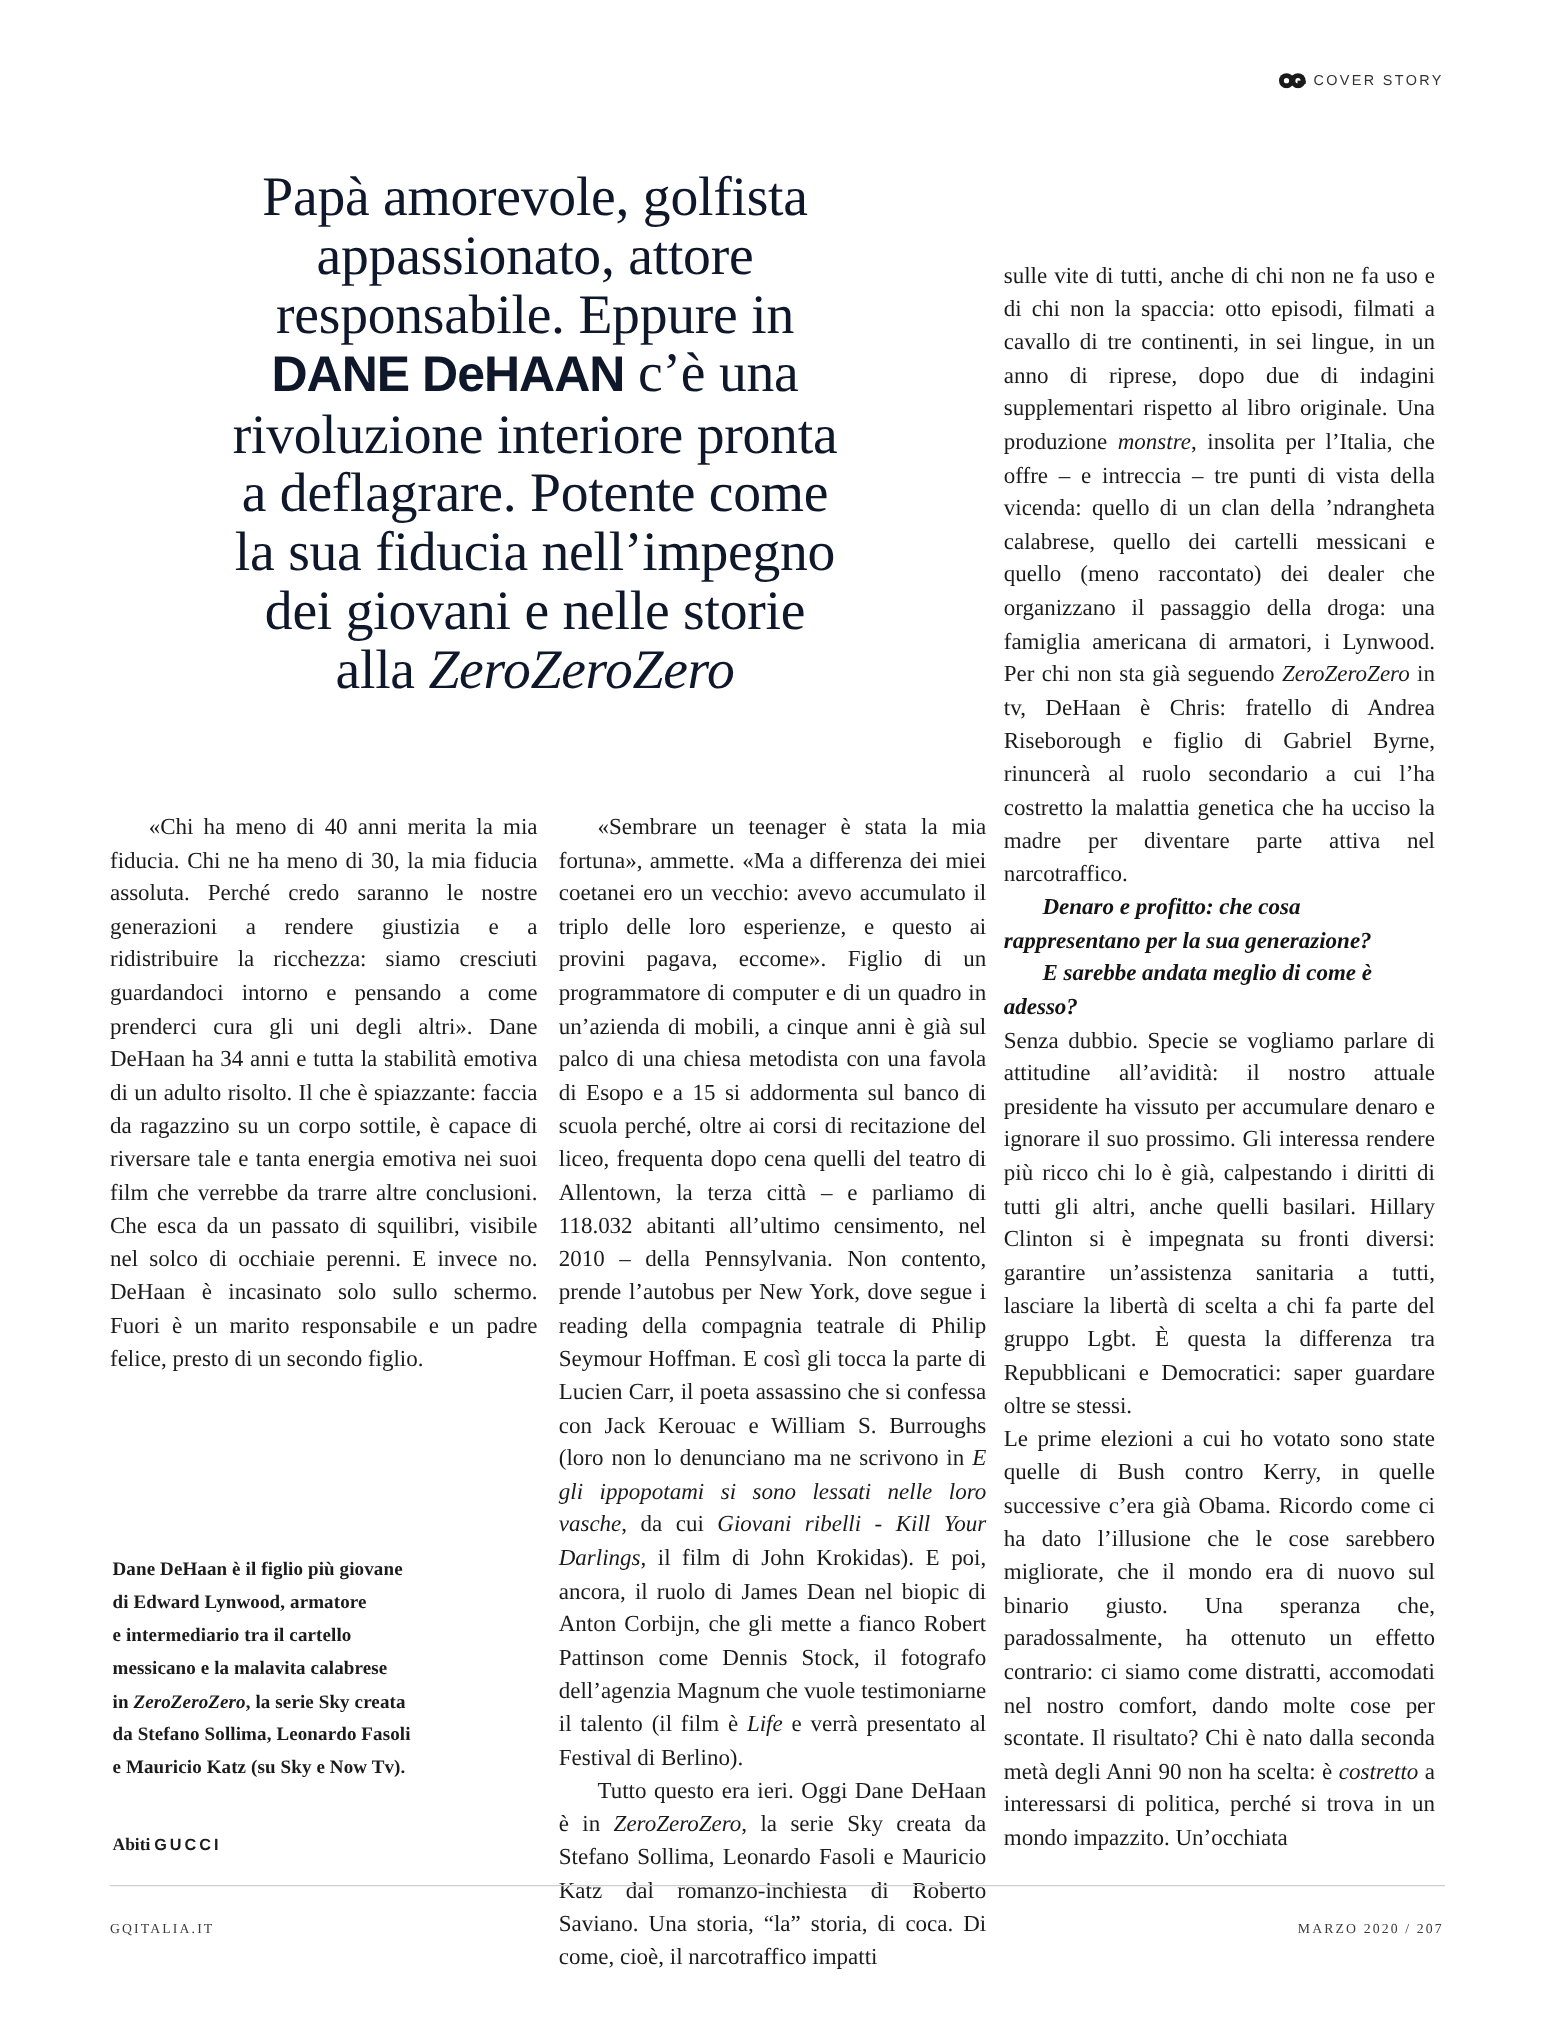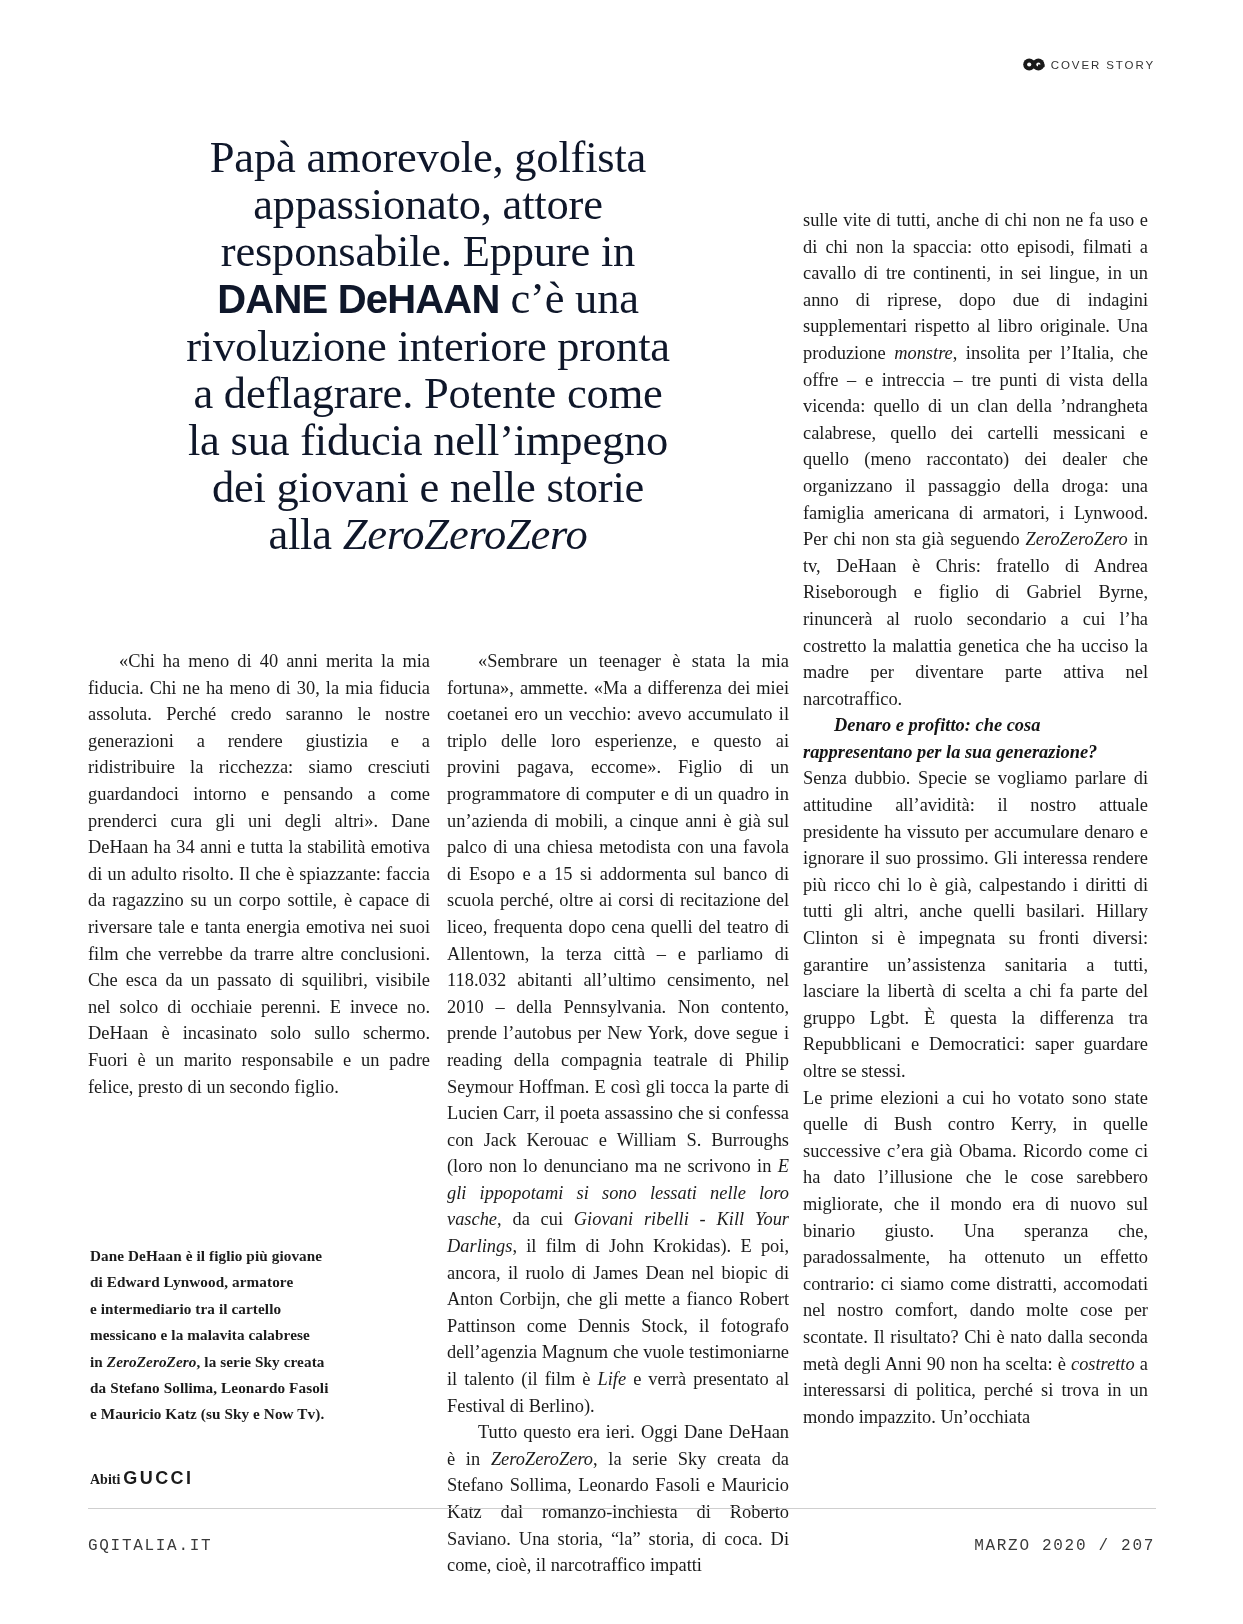--- a/index.html
+++ b/index.html
@@ -114,39 +114,39 @@
     top: 1468px;
     font-size: 14px;
     color: #1b1b1b;
     font-family: "Liberation Serif", serif;
     font-weight: bold;
     white-space: nowrap;
   }
   #credit-line .brand {
     font-family: "Liberation Sans", sans-serif;
     font-weight: bold;
-    font-size: 18px;
+    font-size: 13px;
     letter-spacing: 2.4px;
     margin-left: 3px;
   }
 
   
   #footer-rule {
     position: absolute;
     left: 88px;
     top: 1508px;
     width: 1068px;
     height: 1px;
     background: #cfcfcf;
   }
   #footer-left, #footer-right {
     position: absolute;
     top: 1537px;
-    font-family: Liberation Mono, monospace;
-    font-size: 16px;
+    font-family: Liberation Serif, serif;
+    font-size: 11px;
     letter-spacing: 1.7px;
     color: #3a3a3a;
     text-align: right;
   }
   #footer-left  { left: 88px; }
   #footer-right { right: 88px; }
 </style>
 </head>
 <body>
 
@@ -170,20 +170,21 @@
 <div class="col" id="col-2">
   <p><span>«Sembrare un teenager è stata la mia fortuna», ammette. «Ma a differenza dei miei coetanei ero un vecchio: avevo accumulato il triplo delle loro esperienze, e questo ai provini pagava, eccome». Figlio di un programmatore di computer e di un quadro in un’azienda di mobili, a cinque anni è già sul palco di una chiesa metodista con una favola di Esopo e a 15 si addormenta sul banco di scuola perché, oltre ai corsi di recitazione del liceo, frequenta dopo cena quelli del teatro di Allentown, la terza città – e parliamo di 118.032 abitanti all’ultimo censimento, nel 2010 – della Pennsylvania. Non contento, prende l’autobus per New York, dove segue i reading della compagnia teatrale di Philip Seymour Hoffman. E così gli tocca la parte di Lucien Carr, il poeta assassino che si confessa con Jack Kerouac e William S. Burroughs (loro non lo denunciano ma ne scrivono in </span><i>E gli ippopotami si sono lessati nelle loro vasche</i><span>, da cui </span><i>Giovani ribelli - Kill Your Darlings</i><span>, il film di John Krokidas). E poi, ancora, il ruolo di James Dean nel biopic di Anton Corbijn, che gli mette a fianco Robert Pattinson come Dennis Stock, il fotografo dell’agenzia Magnum che vuole testimoniarne il talento (il film è </span><i>Life</i><span> e verrà presentato al Festival di Berlino).</span></p>
   <p><span>Tutto questo era ieri. Oggi Dane DeHaan è in </span><i>ZeroZeroZero</i><span>, la serie Sky creata da Stefano Sollima, Leonardo Fasoli e Mauricio Katz dal romanzo-inchiesta di Roberto Saviano. Una storia, “la” storia, di coca. Di come, cioè, il narcotraffico impatti</span></p>
 </div>
 
 <div class="col" id="col-3">
   <p class="noindent"><span>sulle vite di tutti, anche di chi non ne fa uso e di chi non la spaccia: otto episodi, filmati a cavallo di tre continenti, in sei lingue, in un anno di riprese, dopo due di indagini supplementari rispetto al libro originale. Una produzione </span><i>monstre</i><span>, insolita per l’Italia, che offre – e intreccia – tre punti di vista della vicenda: quello di un clan della ’ndrangheta calabrese, quello dei cartelli messicani e quello (meno raccontato) dei dealer che organizzano il passaggio della droga: una famiglia americana di armatori, i Lynwood. Per chi non sta già seguendo </span><i>ZeroZeroZero</i><span> in tv, DeHaan è Chris: fratello di Andrea Riseborough e figlio di Gabriel Byrne, rinuncerà al ruolo secondario a cui l’ha costretto la malattia genetica che ha ucciso la madre per diventare parte attiva nel narcotraffico.</span></p>
 
   <p class="question">Denaro e profitto:  che cosa rappresentano per la sua generazione?</p>
 
+  <p class="question">E sarebbe andata meglio di come è adesso?</p>
   <p class="noindent">Senza dubbio. Specie se vogliamo parlare di attitudine all’avidità: il nostro attuale presidente ha vissuto per accumulare denaro e ignorare il suo prossimo. Gli interessa rendere più ricco chi lo è già, calpestando i diritti di tutti gli altri, anche quelli basilari. Hillary Clinton si è impegnata su fronti diversi: garantire un’assistenza sanitaria a tutti, lasciare la libertà di scelta a chi fa parte del gruppo Lgbt. È questa la differenza tra Repubblicani e Democratici: saper guardare oltre se stessi.</p>
 
   <p class="noindent"><span>Le prime elezioni a cui ho votato sono state quelle di Bush contro Kerry, in quelle successive c’era già Obama. Ricordo come ci ha dato l’illusione che le cose sarebbero migliorate, che il mondo era di nuovo sul binario giusto. Una speranza che, paradossalmente, ha ottenuto un effetto contrario: ci siamo come distratti, accomodati nel nostro comfort, dando molte cose per scontate. Il risultato? Chi è nato dalla seconda metà degli Anni 90 non ha scelta: è </span><i>costretto</i><span> a interessarsi di politica, perché si trova in un mondo impazzito. Un’occhiata</span></p>
 </div>
 
 <div id="caption-block"><span>Dane DeHaan è il figlio più giovane</span><br><span>di Edward Lynwood, armatore</span><br><span>e intermediario tra il cartello</span><br><span>messicano e la malavita calabrese</span><br><span>in </span><span class="cap-italic">ZeroZeroZero</span><span>, la serie Sky creata</span><br><span>da Stefano Sollima, Leonardo Fasoli</span><br><span>e Mauricio Katz (su Sky e Now Tv).</span></div>
 
 <div id="credit-line"><span>Abiti</span><span class="brand">GUCCI</span></div>
 
 <div id="footer-rule"></div>

